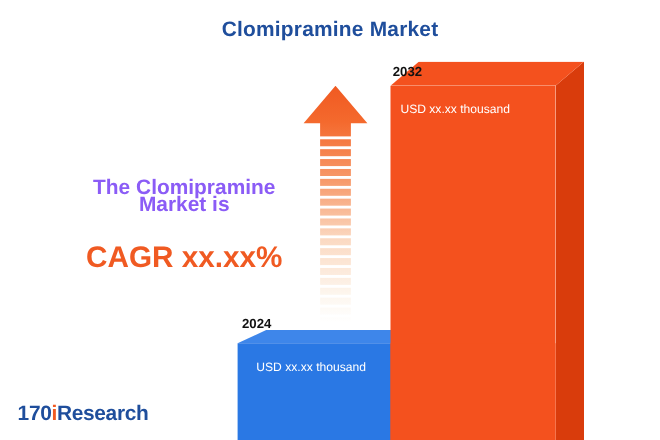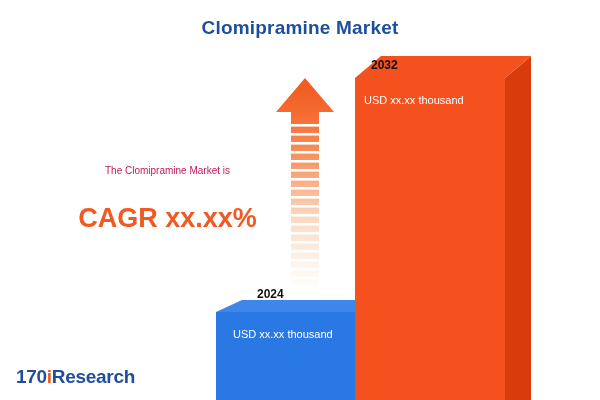--- a/index.html
+++ b/index.html
@@ -36,23 +36,23 @@
 
   
   .statement {
     position: absolute;
     left: 60px;
     top: 163px;
     width: 215px;
     text-align: center;
   }
   .statement-line {
-    font-size: 10px;
-    font-weight: normal;
-    color: #be185d;
+    font-size: 19px;
+    font-weight: bold;
+    color: #8b5cf6;
     line-height: 16px;
   }
   .cagr {
     margin-top: 24px;
     font-size: 27px;
     font-weight: bold;
     color: #f05a22;
     line-height: 30px;
     white-space: nowrap;
   }
@@ -165,24 +165,23 @@
   }
   .year-label {
     position: absolute;
     font-size: 12px;
     font-weight: bold;
     color: #111111;
   }
   .year-2024 {
     left: 220px;
     top: 287px;
-    margin-left: 37px;
   }
   .year-2032 {
-    left: 371px;
+    left: 357px;
     top: 58px;
     text-align: right;
   }
 </style>
 </head>
 <body>
 
 <div id="canvas">
 
   <div class="title">Clomipramine Market</div>

